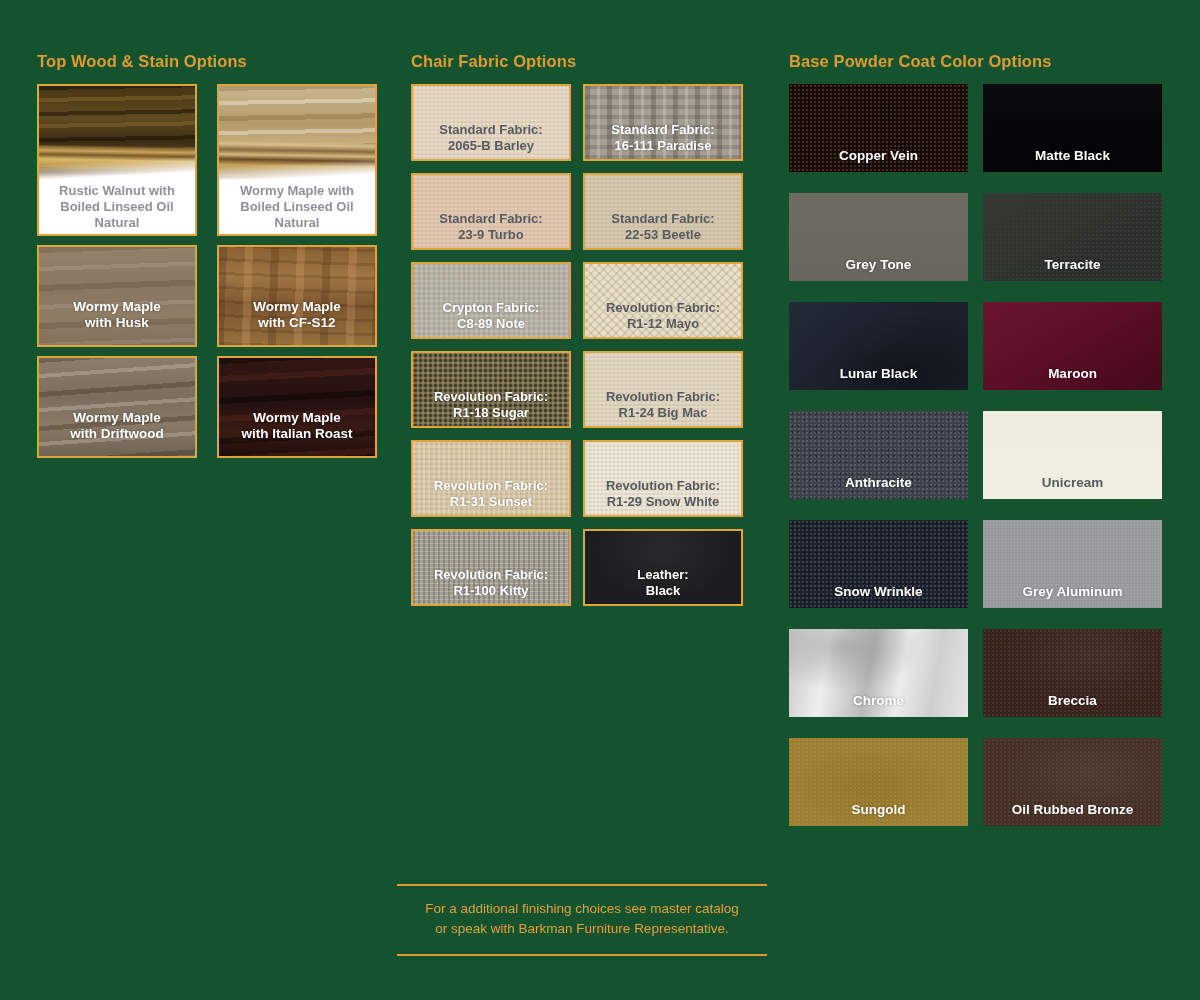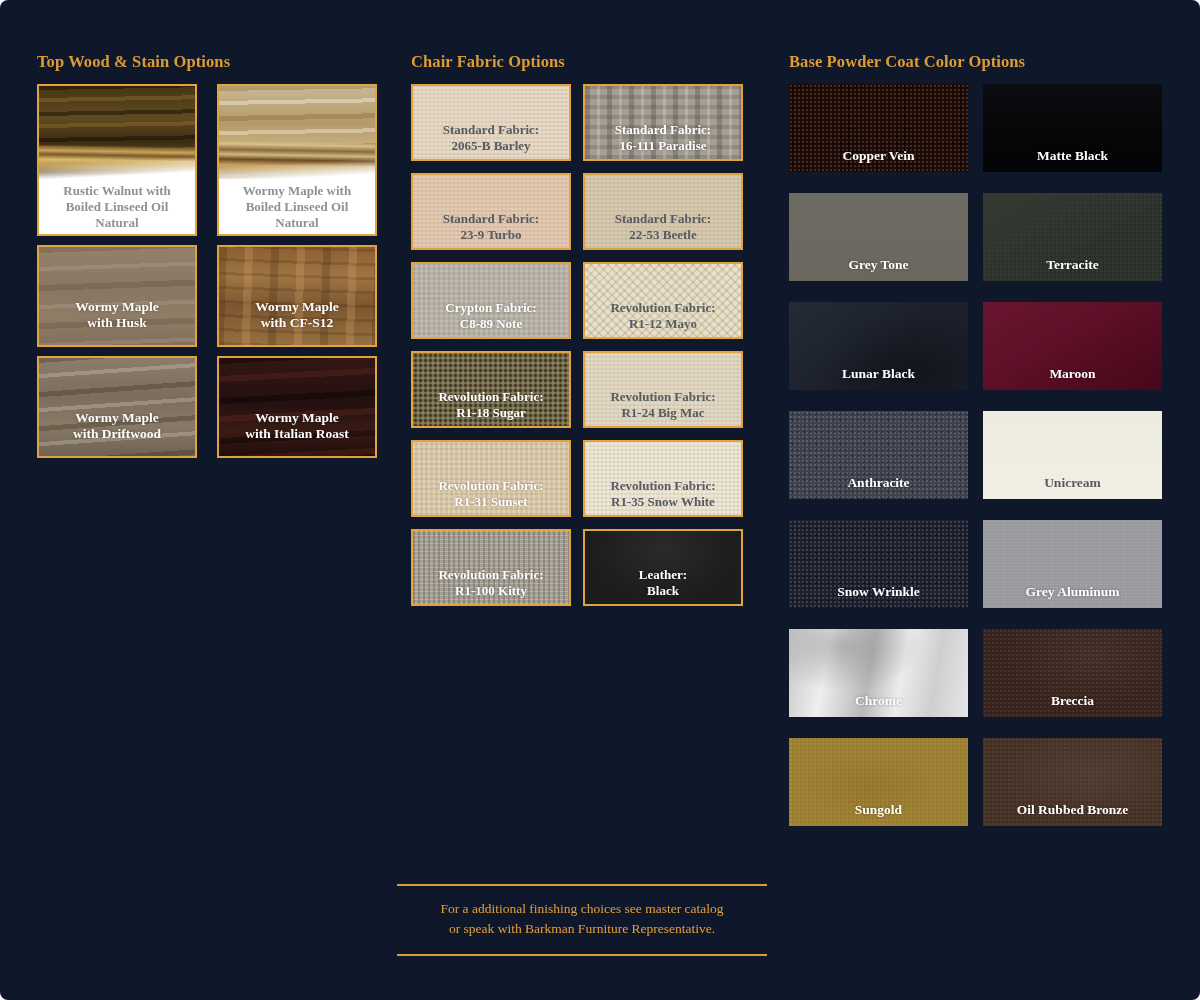--- a/index.html
+++ b/index.html
@@ -1,17 +1,17 @@
 <!DOCTYPE html>
 <html><head>
 <meta charset="utf-8">
 <style>
   html,body{margin:0;padding:0;background:#ffffff;}
-  .page{position:relative;width:1200px;height:1000px;background:#0f172a;overflow:hidden;
-        font-family:Liberation Serif, serif;border-radius:8px;}
+  .page{position:relative;width:1200px;height:1000px;background:#14532d;overflow:hidden;
+        font-family:Liberation Sans, sans-serif;}
 
   
   .col{position:absolute;top:52px;}
   .col-wood{left:37px;width:341px;}
   .col-fabric{left:411px;width:340px;}
   .col-powder{left:789px;width:374px;}
 
   .sec-title{margin:0 0 13px 0;font-size:16.5px;line-height:19px;font-weight:bold;
              color:#DF9B33;letter-spacing:0.1px;}
 
@@ -257,21 +257,21 @@
       <div class="fab-card tx-sunset" style="background-color: rgb(214, 197, 164);">
         <div class="overlay-label lab-light">
           <span>Revolution Fabric:</span>
           <span>R1-31 Sunset</span>
         </div>
       </div>
 
       <div class="fab-card tx-weave" style="background-color: rgb(239, 233, 218);">
         <div class="overlay-label lab-dark">
           <span>Revolution Fabric:</span>
-          <span>R1-35 Snow White</span>
+          <span>R1-29 Snow White</span>
         </div>
       </div>
 
       <div class="fab-card tx-kitty" style="background-color: rgb(165, 159, 148);">
         <div class="overlay-label lab-light">
           <span>Revolution Fabric:</span>
           <span>R1-100 Kitty</span>
         </div>
       </div>
 

